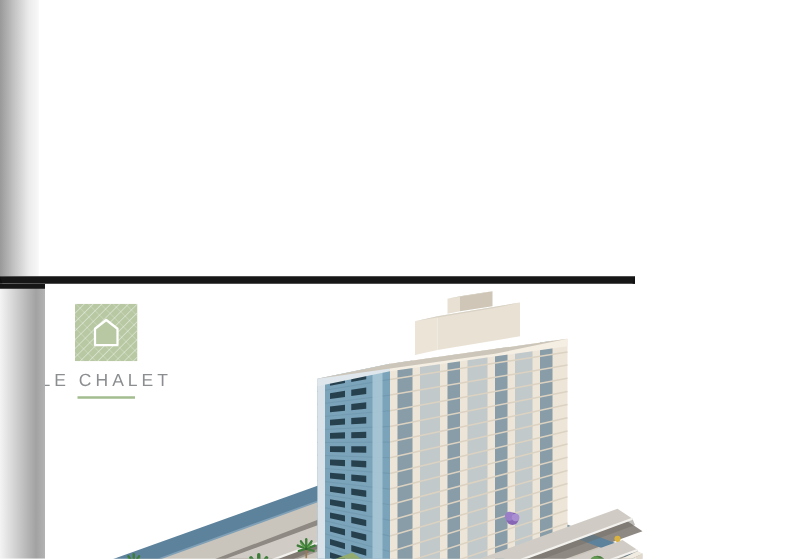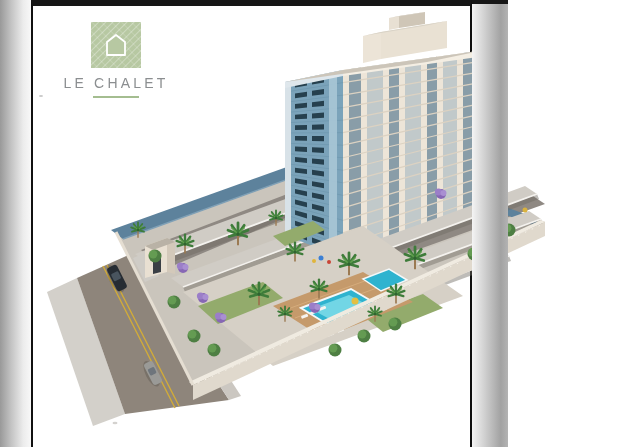--- a/index.html
+++ b/index.html
@@ -1,21 +1,21 @@
 <!DOCTYPE html>
 <html style="--topbar: #161616; --border: #101010; --page: #ffffff; --textgray: #8b8e90; --underline: #a4bd90;"><head>
 <meta charset="utf-8">
 <style>
   html,body{margin:0;padding:0;}
   body{
     width:635px;height:447px;overflow:hidden;
     font-family:"Liberation Sans", sans-serif;
     background:#ffffff;
   }
-  .stage{display:flex;width:508px;height:447px;}
+  .stage{display:flex;width:508px;height:447px;flex-direction:column;}
   .edge-left{
     width:31px;height:100%;
     background:linear-gradient(90deg,#999999 0%,#c2c2c2 35%,#ececec 75%,#f8f8f8 100%);
   }
   .edge-right{
     width:36px;height:100%;position:relative;
     background:linear-gradient(90deg,#f4f4f4 0%,#c6c6c6 45%,#a2a2a2 80%,#b3b3b3 100%);
   }
   .edge-right::before{
     content:"";position:absolute;top:0;left:0;right:0;height:4px;

